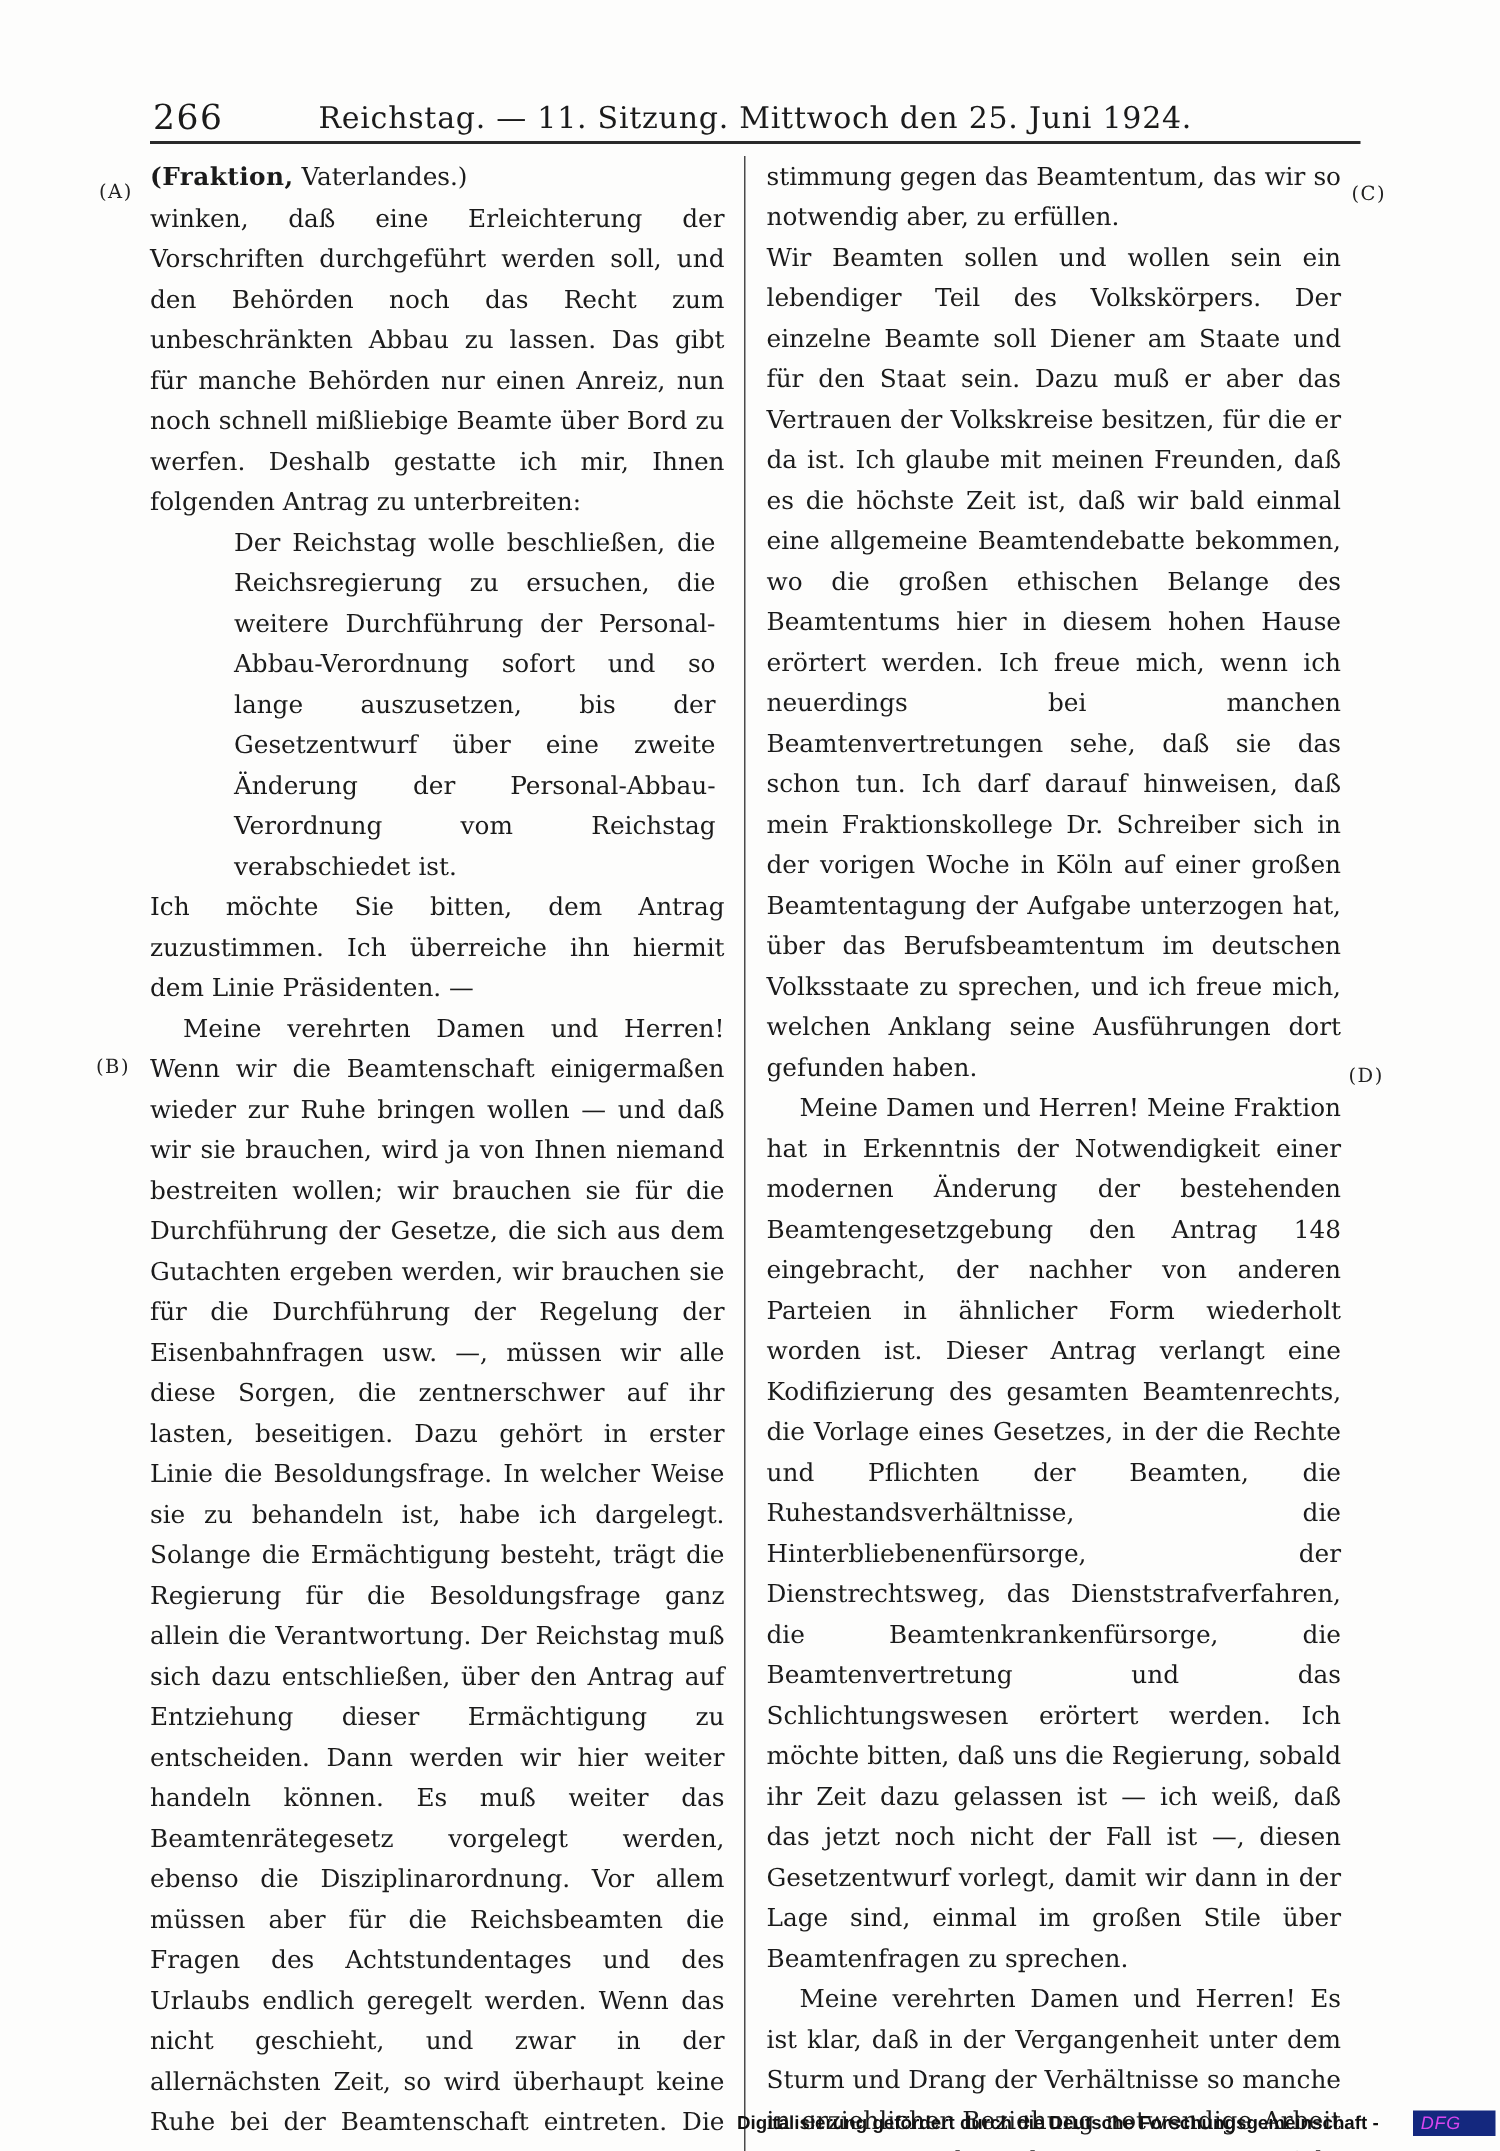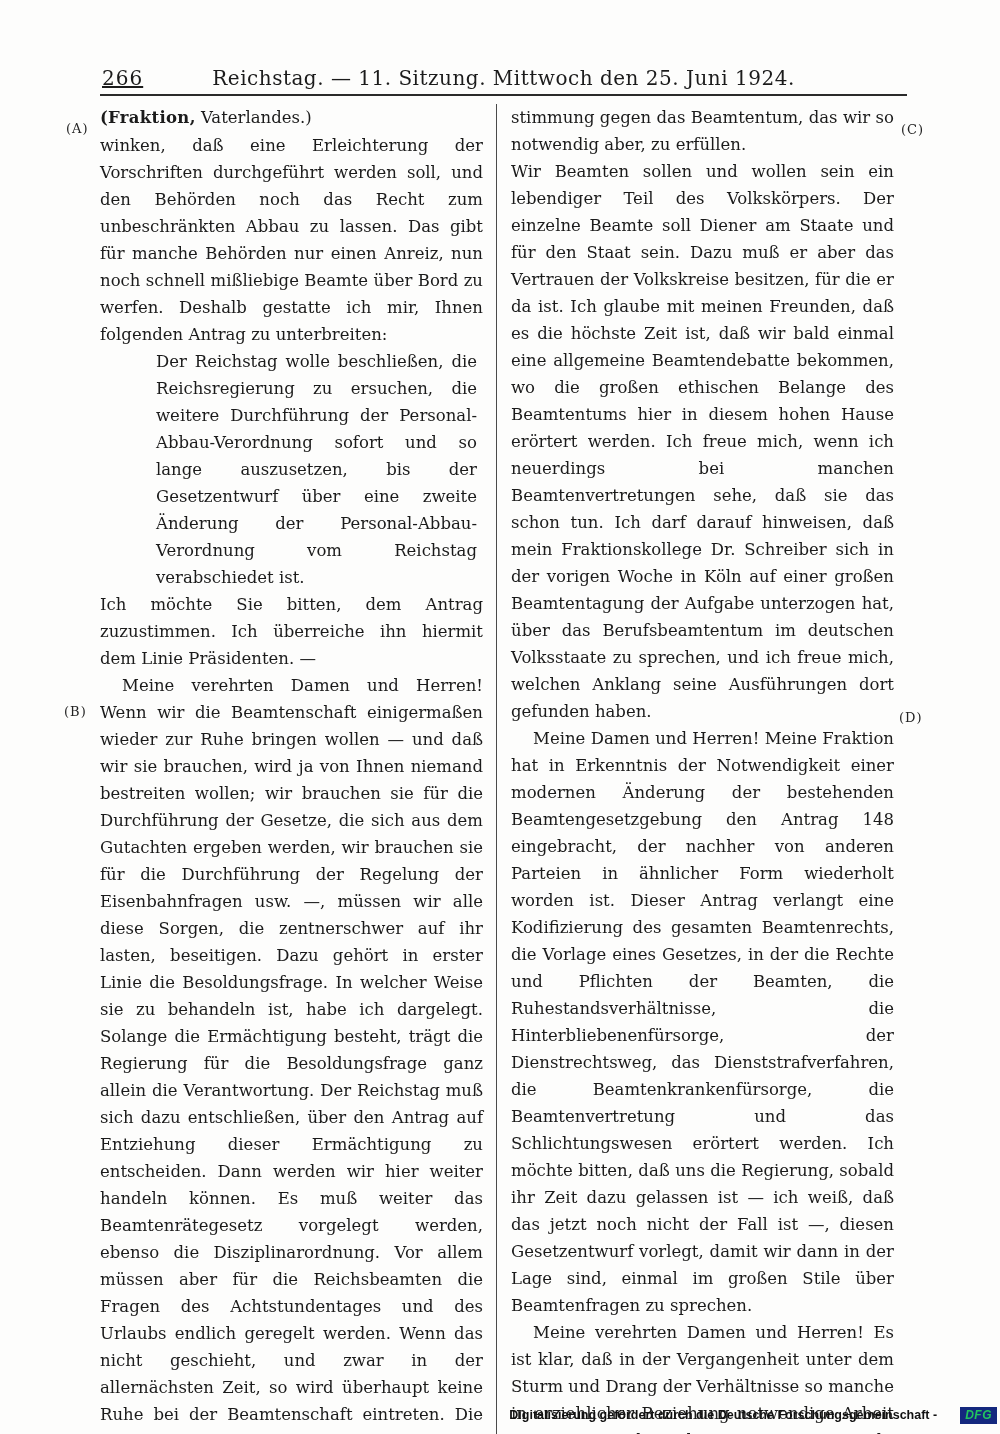--- a/index.html
+++ b/index.html
@@ -13,21 +13,21 @@
     overflow:hidden;
   }
 
   
   .header {
     position:absolute; left:100px; top:66px; width:807px; height:30px;
     border-bottom:2px solid #2a2a2a;
   }
   .page-number {
     position:absolute; left:2px; top:0;
-    font-size:20px; letter-spacing:1px;text-decoration:underline;
+    font-size:23px; letter-spacing:1px;
   }
   .header-title {
     position:absolute; left:0; right:0; top:0;
     text-align:center; font-size:20px; letter-spacing:0.5px;
   }
 
   
   .marker {
     position:absolute; font-size:13px; color:#222;
     font-family:"DejaVu Serif",serif; letter-spacing:1px;
@@ -56,22 +56,22 @@
   b.frak { font-weight:bold; letter-spacing:0.3px; }
 
   
   .footer {
     position:absolute; right:3px; top:1404px; height:22px;
     display:flex; align-items:center; gap:23px;
     font-family:"Liberation Sans","DejaVu Sans",sans-serif;
     font-size:12.5px; font-weight:bold; color:#111;
   }
   .dfg-logo {
-    display:inline-block; padding:1px 5px 2px 5px;
-    color:#22c55e; font-style:italic; font-weight:bold; font-size:12px;
+    display:inline-block; padding:1px 23px 2px 5px;
+    color:#d946ef; font-style:italic; font-weight:normal; font-size:12px;
     letter-spacing:0.5px;
   }
 </style>
 </head>
 <body>
 
 <div class="page">
 
   <div class="header">
     <span class="page-number">266</span>

